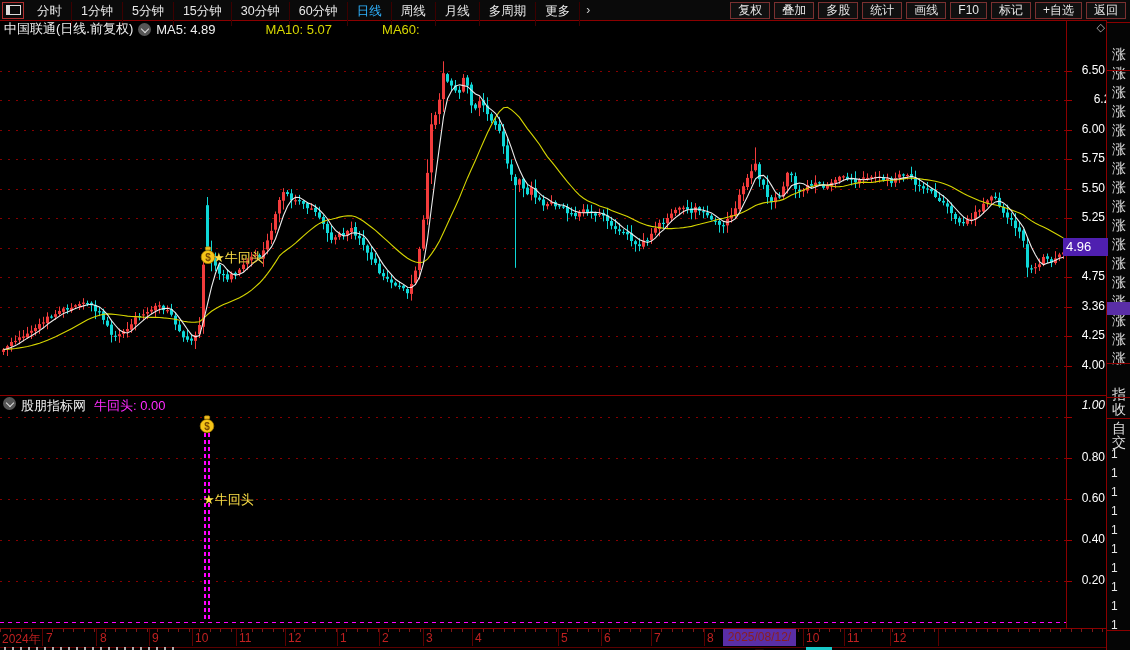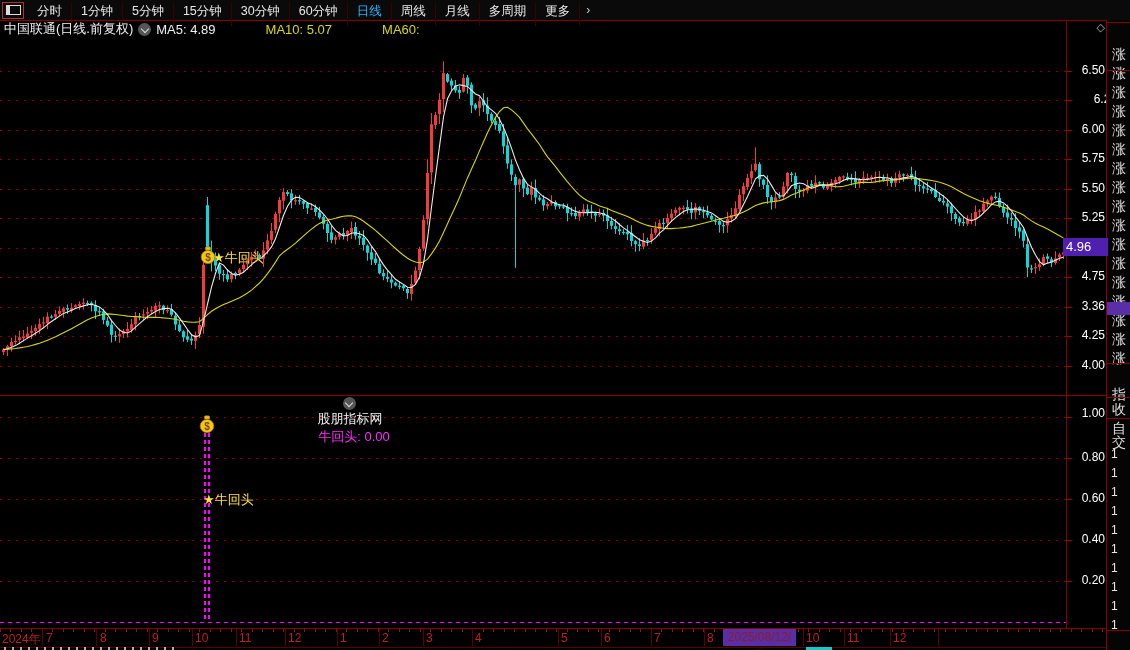--- a/index.html
+++ b/index.html
@@ -39,21 +39,21 @@
   .hline{position:absolute;height:1px;background:#6a0000;}
   
   .bag{position:absolute;width:16px;height:18px;}
   .signal-label{position:absolute;color:#fde047;font-size:13px;white-space:nowrap;
                 text-shadow:0 0 1px #000;}
   .dash-v{position:absolute;width:2px;
           background:repeating-linear-gradient(180deg,#ff00ff 0 4px,transparent 4px 7px);}
   #ind-baseline{position:absolute;height:1px;
           background:repeating-linear-gradient(90deg,#ff00ff 0 4px,transparent 4px 8px);}
   
-  #ind-header{left:0;top:397px;width:700px;height:16px;display:flex;align-items:center;flex-direction:column;}
+  #ind-header{left:0;top:397px;width:700px;height:16px;display:flex;}
   #ind-source{color:#f0f0f0;font-size:13px;}
   #ind-value{color:#ff2bff;font-size:13px;margin-left:8px;}
   
   #time-axis{left:0;top:628px;width:1106px;height:18px;border-top:1px solid #8b0000;
              border-bottom:1px solid #5a0000;background:#000;}
   #time-axis .minor{position:absolute;left:0;top:0;width:1106px;height:3px;
              background:repeating-linear-gradient(90deg,#801818 0 1px,transparent 1px 10.5px);}
   .t-label{position:absolute;top:2px;color:#c02020;font-size:12px;white-space:nowrap;}
   .t-sep{position:absolute;top:0;width:1px;height:17px;background:#5a0000;}
   #date-box{position:absolute;top:0;height:17px;background:#5a2ea6;color:#8b1f1f;
@@ -95,20 +95,31 @@
         <span class="period">15分钟</span>
         <span class="period">30分钟</span>
         <span class="period">60分钟</span>
         <span class="period active">日线</span>
         <span class="period">周线</span>
         <span class="period">月线</span>
         <span class="period">多周期</span>
         <span class="period">更多</span>
       </div>
     <span id="more-arrow">›</span>
+    <div id="toolbar-right">
+        <span class="tbtn">复权</span>
+        <span class="tbtn">叠加</span>
+        <span class="tbtn">多股</span>
+        <span class="tbtn">统计</span>
+        <span class="tbtn">画线</span>
+        <span class="tbtn">F10</span>
+        <span class="tbtn">标记</span>
+        <span class="tbtn">+自选</span>
+        <span class="tbtn">返回</span>
+      </div>
   </div>
 
   <div id="titlebar" class="abs">
     <span id="symbol-title">中国联通(日线.前复权)</span>
     <span class="circle-icon"></span>
     <span class="ma-white">MA5: 4.89</span>
     <span class="ma-yellow">MA10: 5.07</span>
     <span class="ma-yellow">MA60:</span>
     <div id="title-icons">
       <span id="diamond-icon">◇</span>
@@ -691,21 +702,21 @@
       <div class="tick" style="left: 0px; top: 227.7px;"></div>
       <div class="tick" style="left: 0px; top: 257.2px;"></div>
       <div class="axis-label" style="top: 249.2px; left: 0px;">4.75</div>
       <div class="tick" style="left: 0px; top: 286.7px;"></div>
       <div class="axis-label" style="top: 278.7px; left: 0px;">3.36</div>
       <div class="tick" style="left: 0px; top: 316.2px;"></div>
       <div class="axis-label" style="top: 308.2px; left: 0px;">4.25</div>
       <div class="tick" style="left: 0px; top: 345.7px;"></div>
       <div class="axis-label" style="top: 337.7px; left: 0px;">4.00</div>
       <div class="tick" style="left: 0px; top: 397px;"></div>
-      <div class="axis-label" style="top: 386px; left: 0px;">1.00</div>
+      <div class="axis-label" style="top: 378px; left: 0px; font-style: italic;">1.00</div>
       <div class="tick" style="left: 0px; top: 438px;"></div>
       <div class="axis-label" style="top: 430px; left: 0px;">0.80</div>
       <div class="tick" style="left: 0px; top: 479px;"></div>
       <div class="axis-label" style="top: 471px; left: 0px;">0.60</div>
       <div class="tick" style="left: 0px; top: 520px;"></div>
       <div class="axis-label" style="top: 512px; left: 0px;">0.40</div>
       <div class="tick" style="left: 0px; top: 561px;"></div>
       <div class="axis-label" style="top: 553px; left: 0px;">0.20</div>
     </div>
   <div id="price-box" class="abs" style="top: 238px;">4.96</div>

